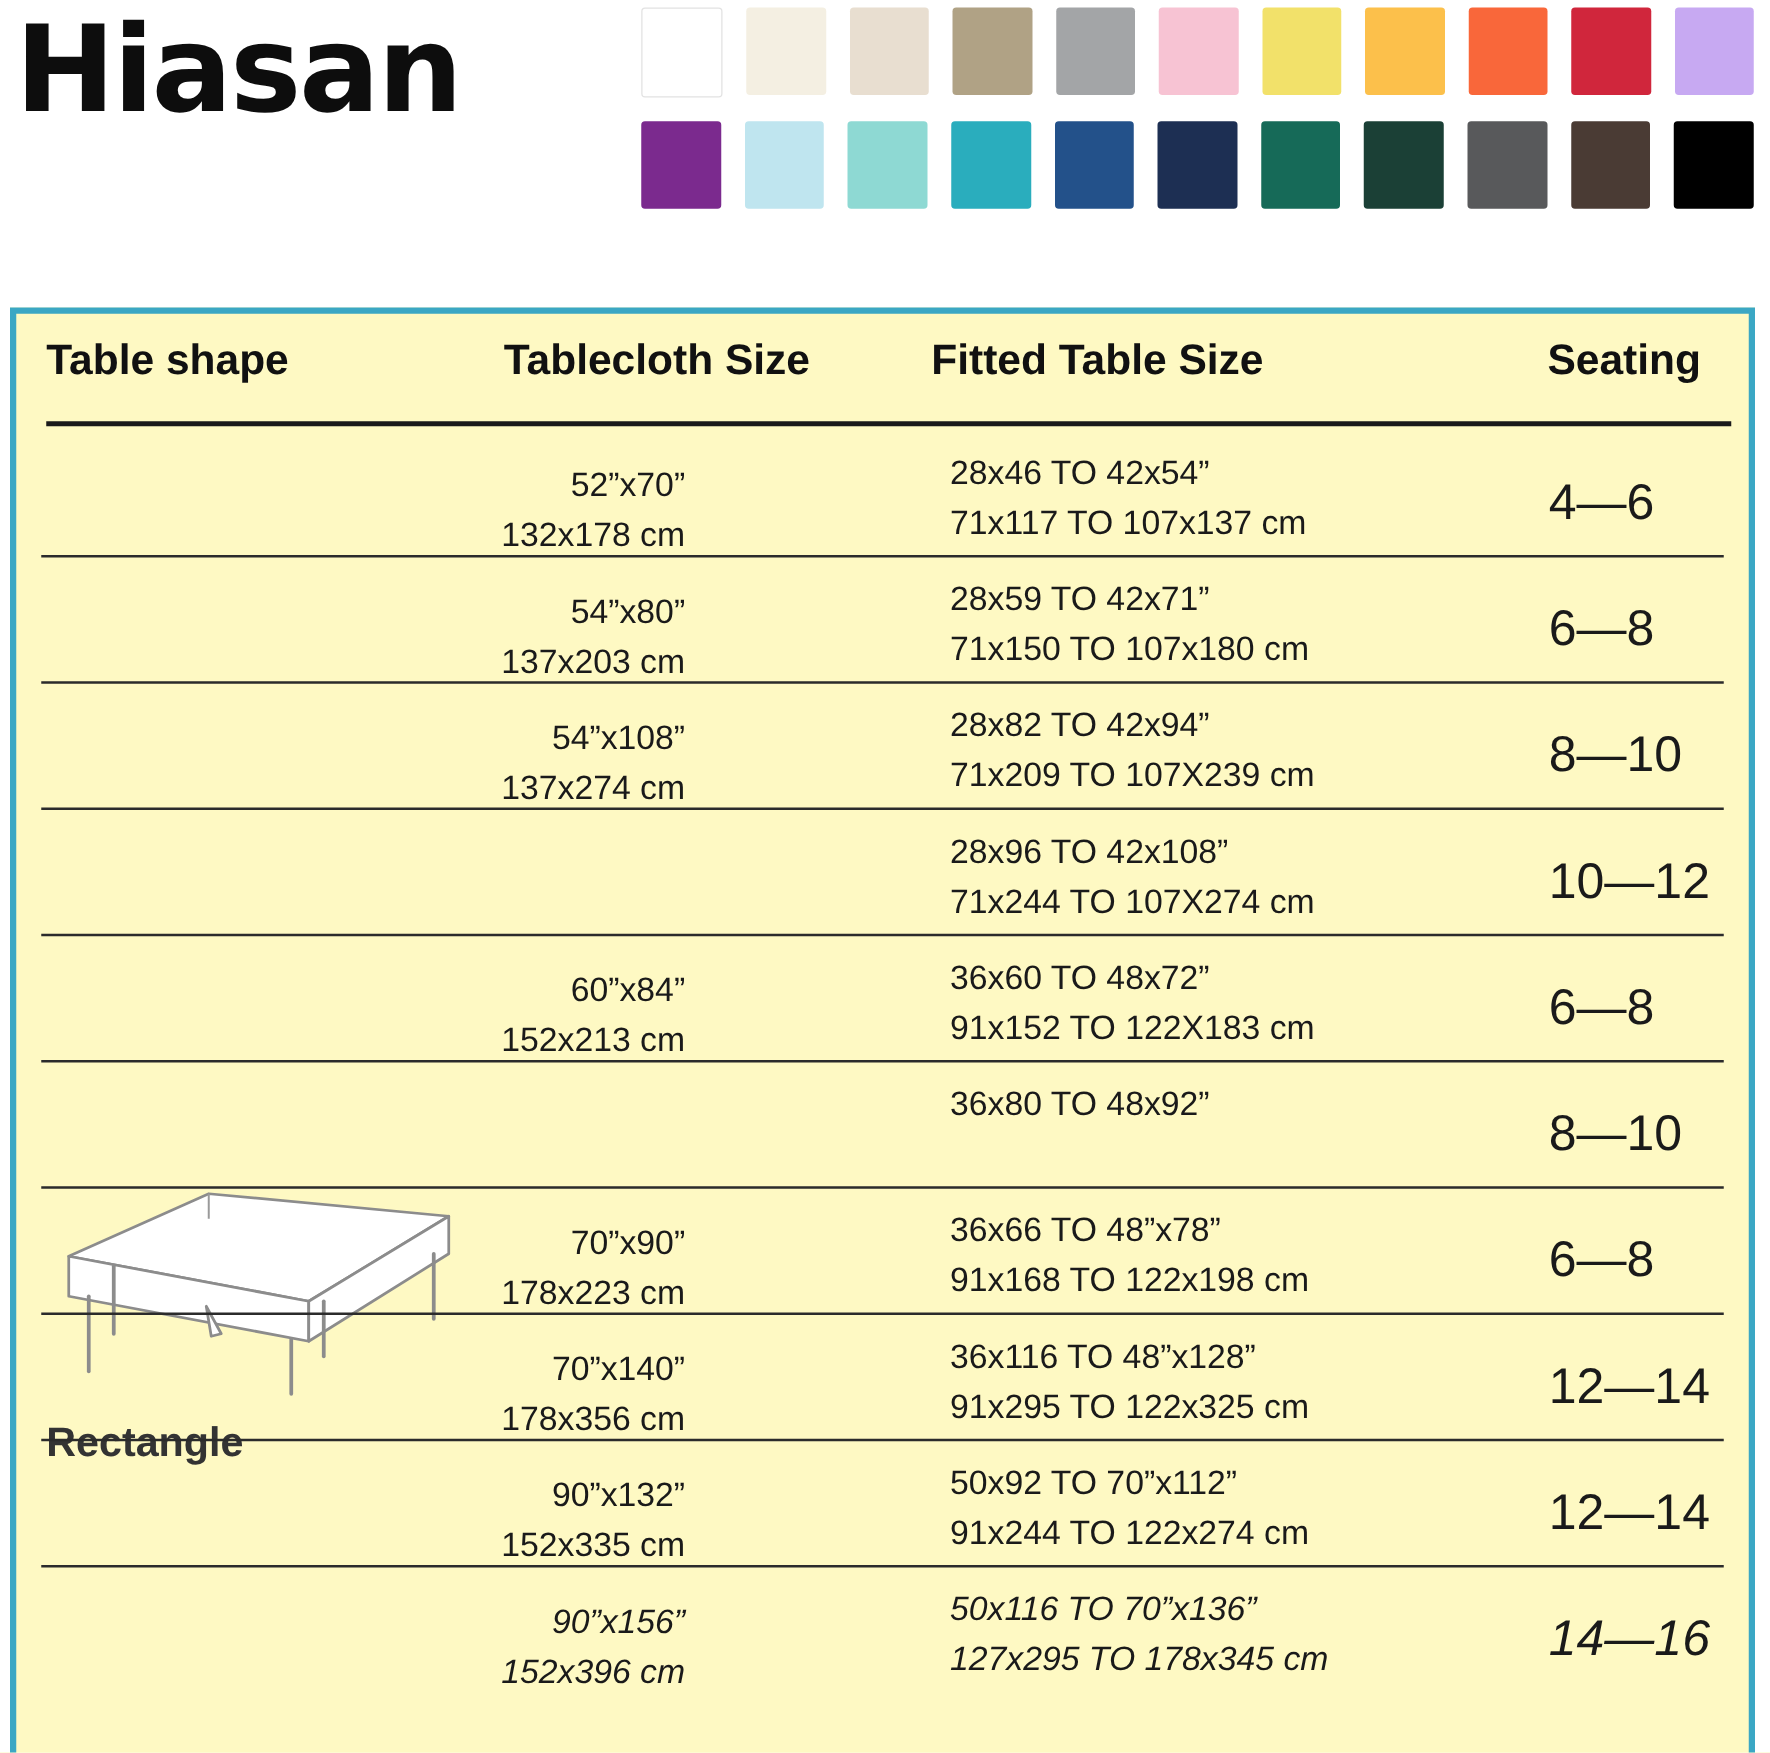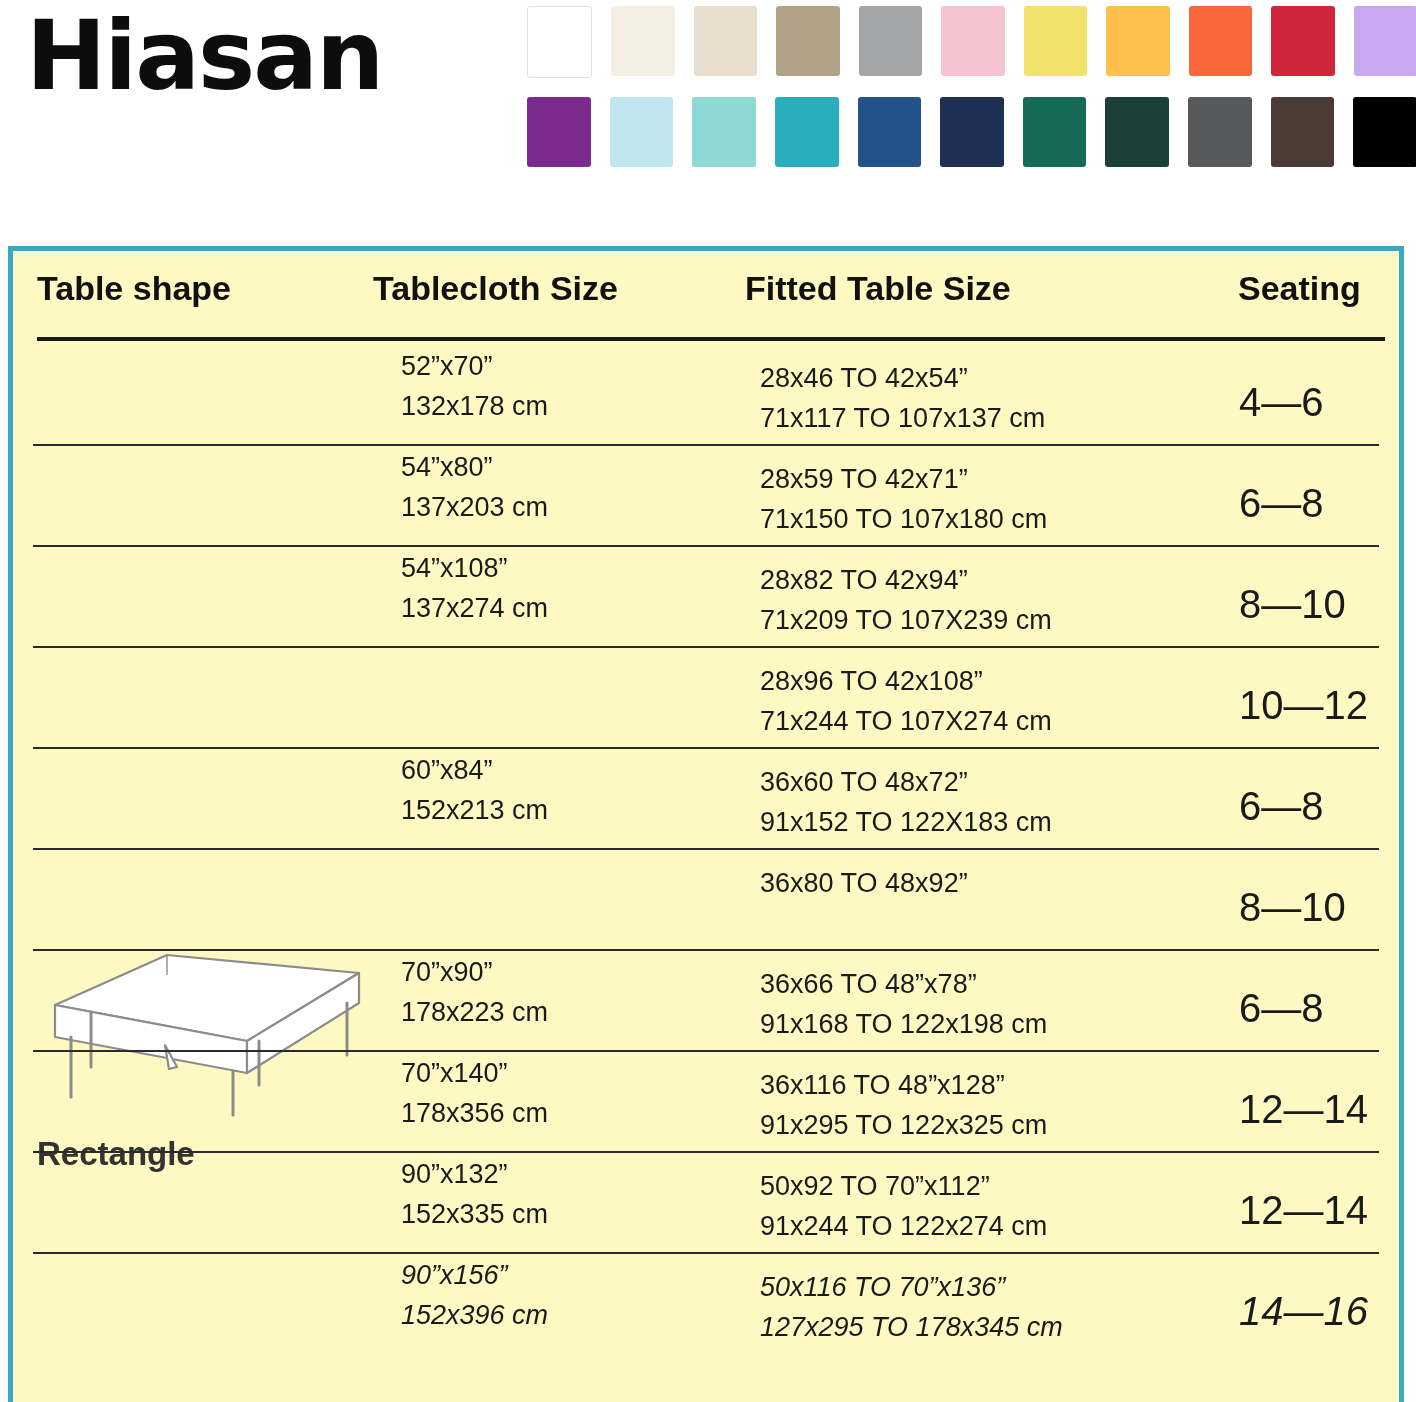--- a/index.html
+++ b/index.html
@@ -16,21 +16,21 @@
   .page {
     position: relative;
     width: 1416px;
     height: 1402px;
   }
 
   
   .header {
     position: absolute;
     top: 0;
-    left: 18px;
+    left: 4px;
     width: 1144px;
     height: 200px;
   }
   .brand {
     position: absolute;
     left: 8px;
     top: 8px;
     font-size: 96px;
     font-weight: bold;
     letter-spacing: -2px;
@@ -82,21 +82,21 @@
   }
   .th {
     position: absolute;
     top: 0;
     font-size: 34px;
     font-weight: bold;
     color: #111111;
     white-space: nowrap;
   }
   .th-shape   { left: 4px; }
-  .th-cloth   { left: 340px; }
+  .th-cloth   { left: 370px; }
   .th-fitted  { left: 712px; }
   .th-seat    { left: 1205px; }
 
   .head-rule {
     position: absolute;
     left: 4px;
     top: 68px;
     width: 1348px;
     height: 4px;
     background: #1a1a1a;
@@ -119,21 +119,21 @@
     border-bottom: none;
     font-style: italic;
   }
   .cell {
     position: absolute;
     font-size: 27px;
     color: #1a1a1a;
     line-height: 1.48;
     white-space: nowrap;
   }
-  .cell-cloth  { left: 368px; top: 2px; }
+  .cell-cloth  { left: 368px; top: 24px; text-align: right; }
   .cell-fitted { left: 727px; top: 14px; }
   .cell-seat {
     left: 1206px;
     top: 28px;
     font-size: 40px;
     letter-spacing: 0px;
   }
   .cell .line2 { display: block; }
 
   

